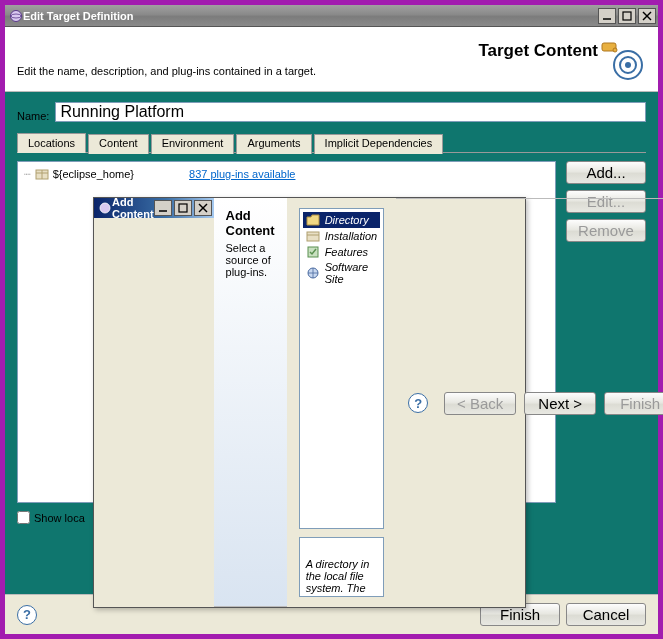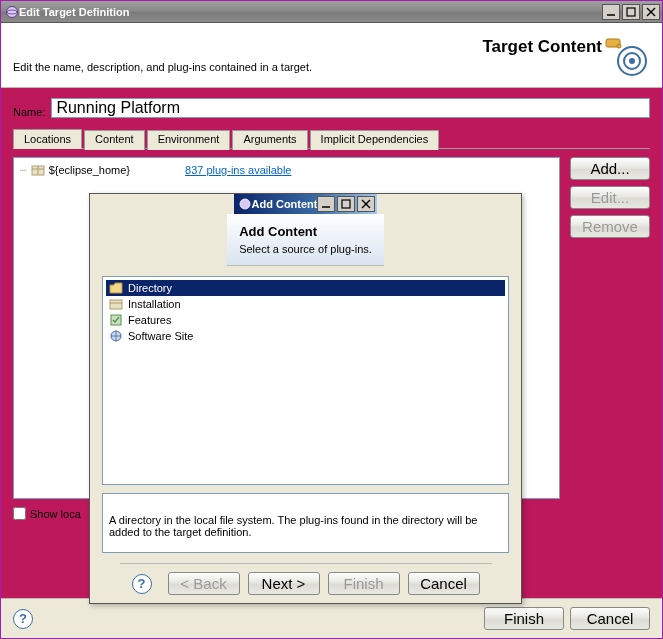--- a/index.html
+++ b/index.html
@@ -29,22 +29,22 @@
     width: 18px; height: 16px;
     background: #d4d0c8;
     border: 1px solid #555;
     display: flex; align-items: center; justify-content: center;
     font-size: 10px; font-family: "Marlett", "Arial";
     cursor: pointer;
   }
   .outer {
     position: relative;
     width: 663px; height: 639px;
-    border: 1px solid #a21caf;
-    background: #be185d;
+    border: 5px solid #a21caf;
+    background: #0f766e;
   }
   .content-area {
     position: absolute;
     top: 22px; left: 0; right: 0; bottom: 0;
     padding: 0;
   }
   .header-panel {
     background: #fff;
     border-bottom: 1px solid #bbb;
     padding: 8px 12px;
@@ -164,21 +164,21 @@
   .footer .btn { min-width: 80px; margin-left: 6px; }
 
   
   .dialog {
     position: absolute;
     left: 88px; top: 192px;
     width: 433px; height: 411px;
     border: 1px solid #555;
     background: #ece9d8;
     box-shadow: 2px 2px 5px rgba(0,0,0,0.25);
-    display: flex; flex-direction: column; align-items: center;
+    display: flex; 
   }
   .dlg-titlebar {
     height: 20px;
     background: linear-gradient(to right, #0a246a, #3a6ea5 60%, #a6caf0);
     color: #fff;
     display: flex; align-items: center;
     padding: 0 2px 0 4px;
     font-weight: bold;
   }
   .dlg-titlebar .title-text { flex: 1; }
@@ -188,21 +188,21 @@
     padding: 10px 12px;
   }
   .dlg-header .dlg-title {
     font-weight: bold;
     font-size: 13px;
     margin-bottom: 4px;
   }
   .dlg-body {
     flex: 1;
     padding: 10px 12px;
-    display: flex; flex-direction: column;
+    display: flex; flex-direction: column; font-style: italic;
   }
   .dlg-list {
     flex: 1;
     background: #fff;
     border: 1px solid #7f9db9;
     padding: 3px;
     overflow: auto;
   }
   .dlg-list-item {
     display: flex; align-items: center;

